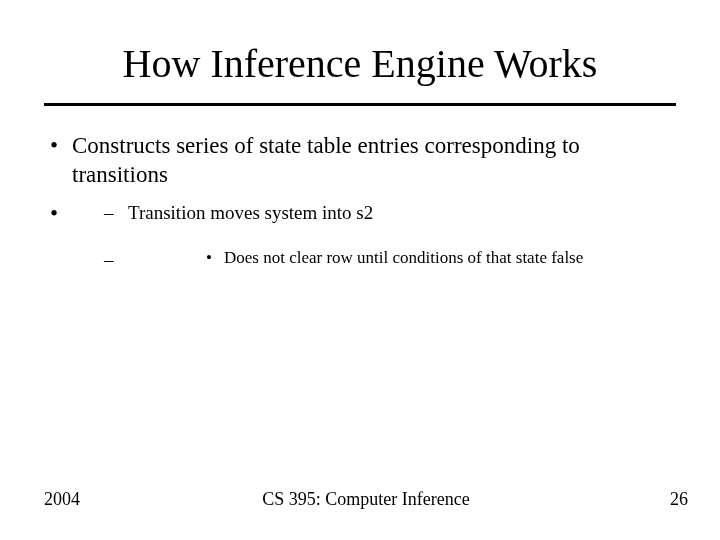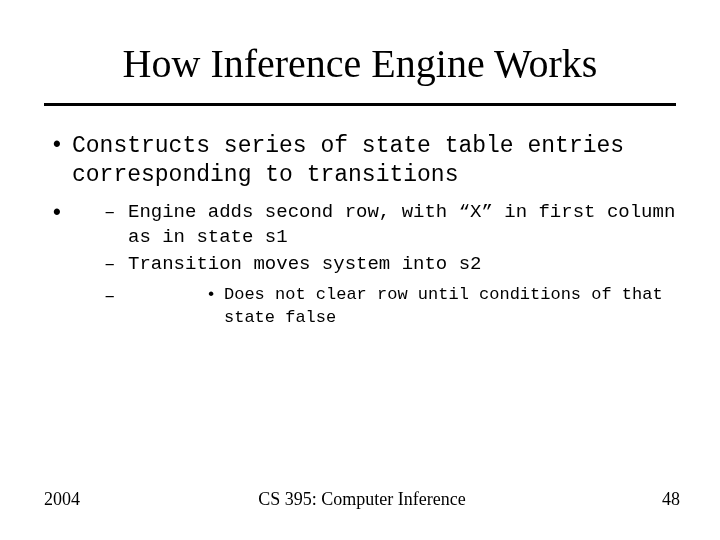--- a/index.html
+++ b/index.html
@@ -1,50 +1,49 @@
 <!DOCTYPE html>
 <html><head>
 <meta charset="utf-8">
 <style>
   * { margin: 0; padding: 0; box-sizing: border-box; }
   html, body { width: 720px; height: 540px; background: #fff; font-family: "Times New Roman", Times, serif; color: #000; }
   .slide { position: relative; width: 720px; height: 540px; padding: 30px 44px 40px 44px; }
   .title { font-size: 40px; text-align: center; font-weight: normal; margin-top: 10px; margin-bottom: 16px; }
   .rule { border: none; border-top: 3px solid #000; margin: 0 0 26px 0; }
   .bullets { list-style: none; }
-  .bullets > li { font-size: 23px; line-height: 1.25; margin-bottom: 4px; padding-left: 28px; position: relative; font-family: Liberation Mono, monospace; }
+  .bullets > li { font-size: 23px; line-height: 1.25; margin-bottom: 4px; padding-left: 28px; position: relative; }
   .bullets > li::before { content: "•"; position: absolute; left: 6px; top: 0; }
   .subbullets { list-style: none; margin-top: 10px; }
   .subbullets > li { font-size: 19px; line-height: 1.35; padding-left: 56px; position: relative; margin-bottom: 1px; }
   .subbullets > li::before { content: "–"; position: absolute; left: 32px; top: 0; }
-  .subsubbullets { list-style: none; margin-top: 7px; }
+  .subsubbullets { list-style: none; margin-top: 22px; }
   .subsubbullets > li { font-size: 17px; line-height: 1.3; padding-left: 96px; position: relative; }
   .subsubbullets > li::before { content: "•"; position: absolute; left: 78px; top: 0; }
-  .footer { position: absolute; bottom: 30px; left: 44px; right: 40px; display: flex; justify-content: space-between; align-items: flex-end; font-size: 18px; }
+  .footer { position: absolute; bottom: 30px; left: 44px; right: 32px; display: flex; justify-content: space-between; align-items: flex-end; font-size: 18px; }
   .footer-center { position: absolute; left: 0; right: 0; text-align: center; }
   .footer-left, .footer-right { position: relative; z-index: 1; }
 </style>
 </head>
 <body>
 
 <div class="slide">
   <h1 class="title">How Inference Engine Works</h1>
   <hr class="rule">
   <ul class="bullets">
     <li>Constructs series of state table entries corresponding to transitions</li>
     <li>
       <ul class="subbullets">
-        <li>Engine adds second row, with “X” in first column as in state s1</li>
         <li>Transition moves system into s2</li>
         <li>
           <ul class="subsubbullets">
             <li>Does not clear row until conditions of that state false</li>
           </ul>
         </li>
       </ul>
     </li>
   </ul>
   <div class="footer">
     <span class="footer-left">2004</span>
     <span class="footer-center">CS 395: Computer Inference</span>
-    <span class="footer-right">48</span>
+    <span class="footer-right">26</span>
   </div>
 </div>
 
 </body></html>

